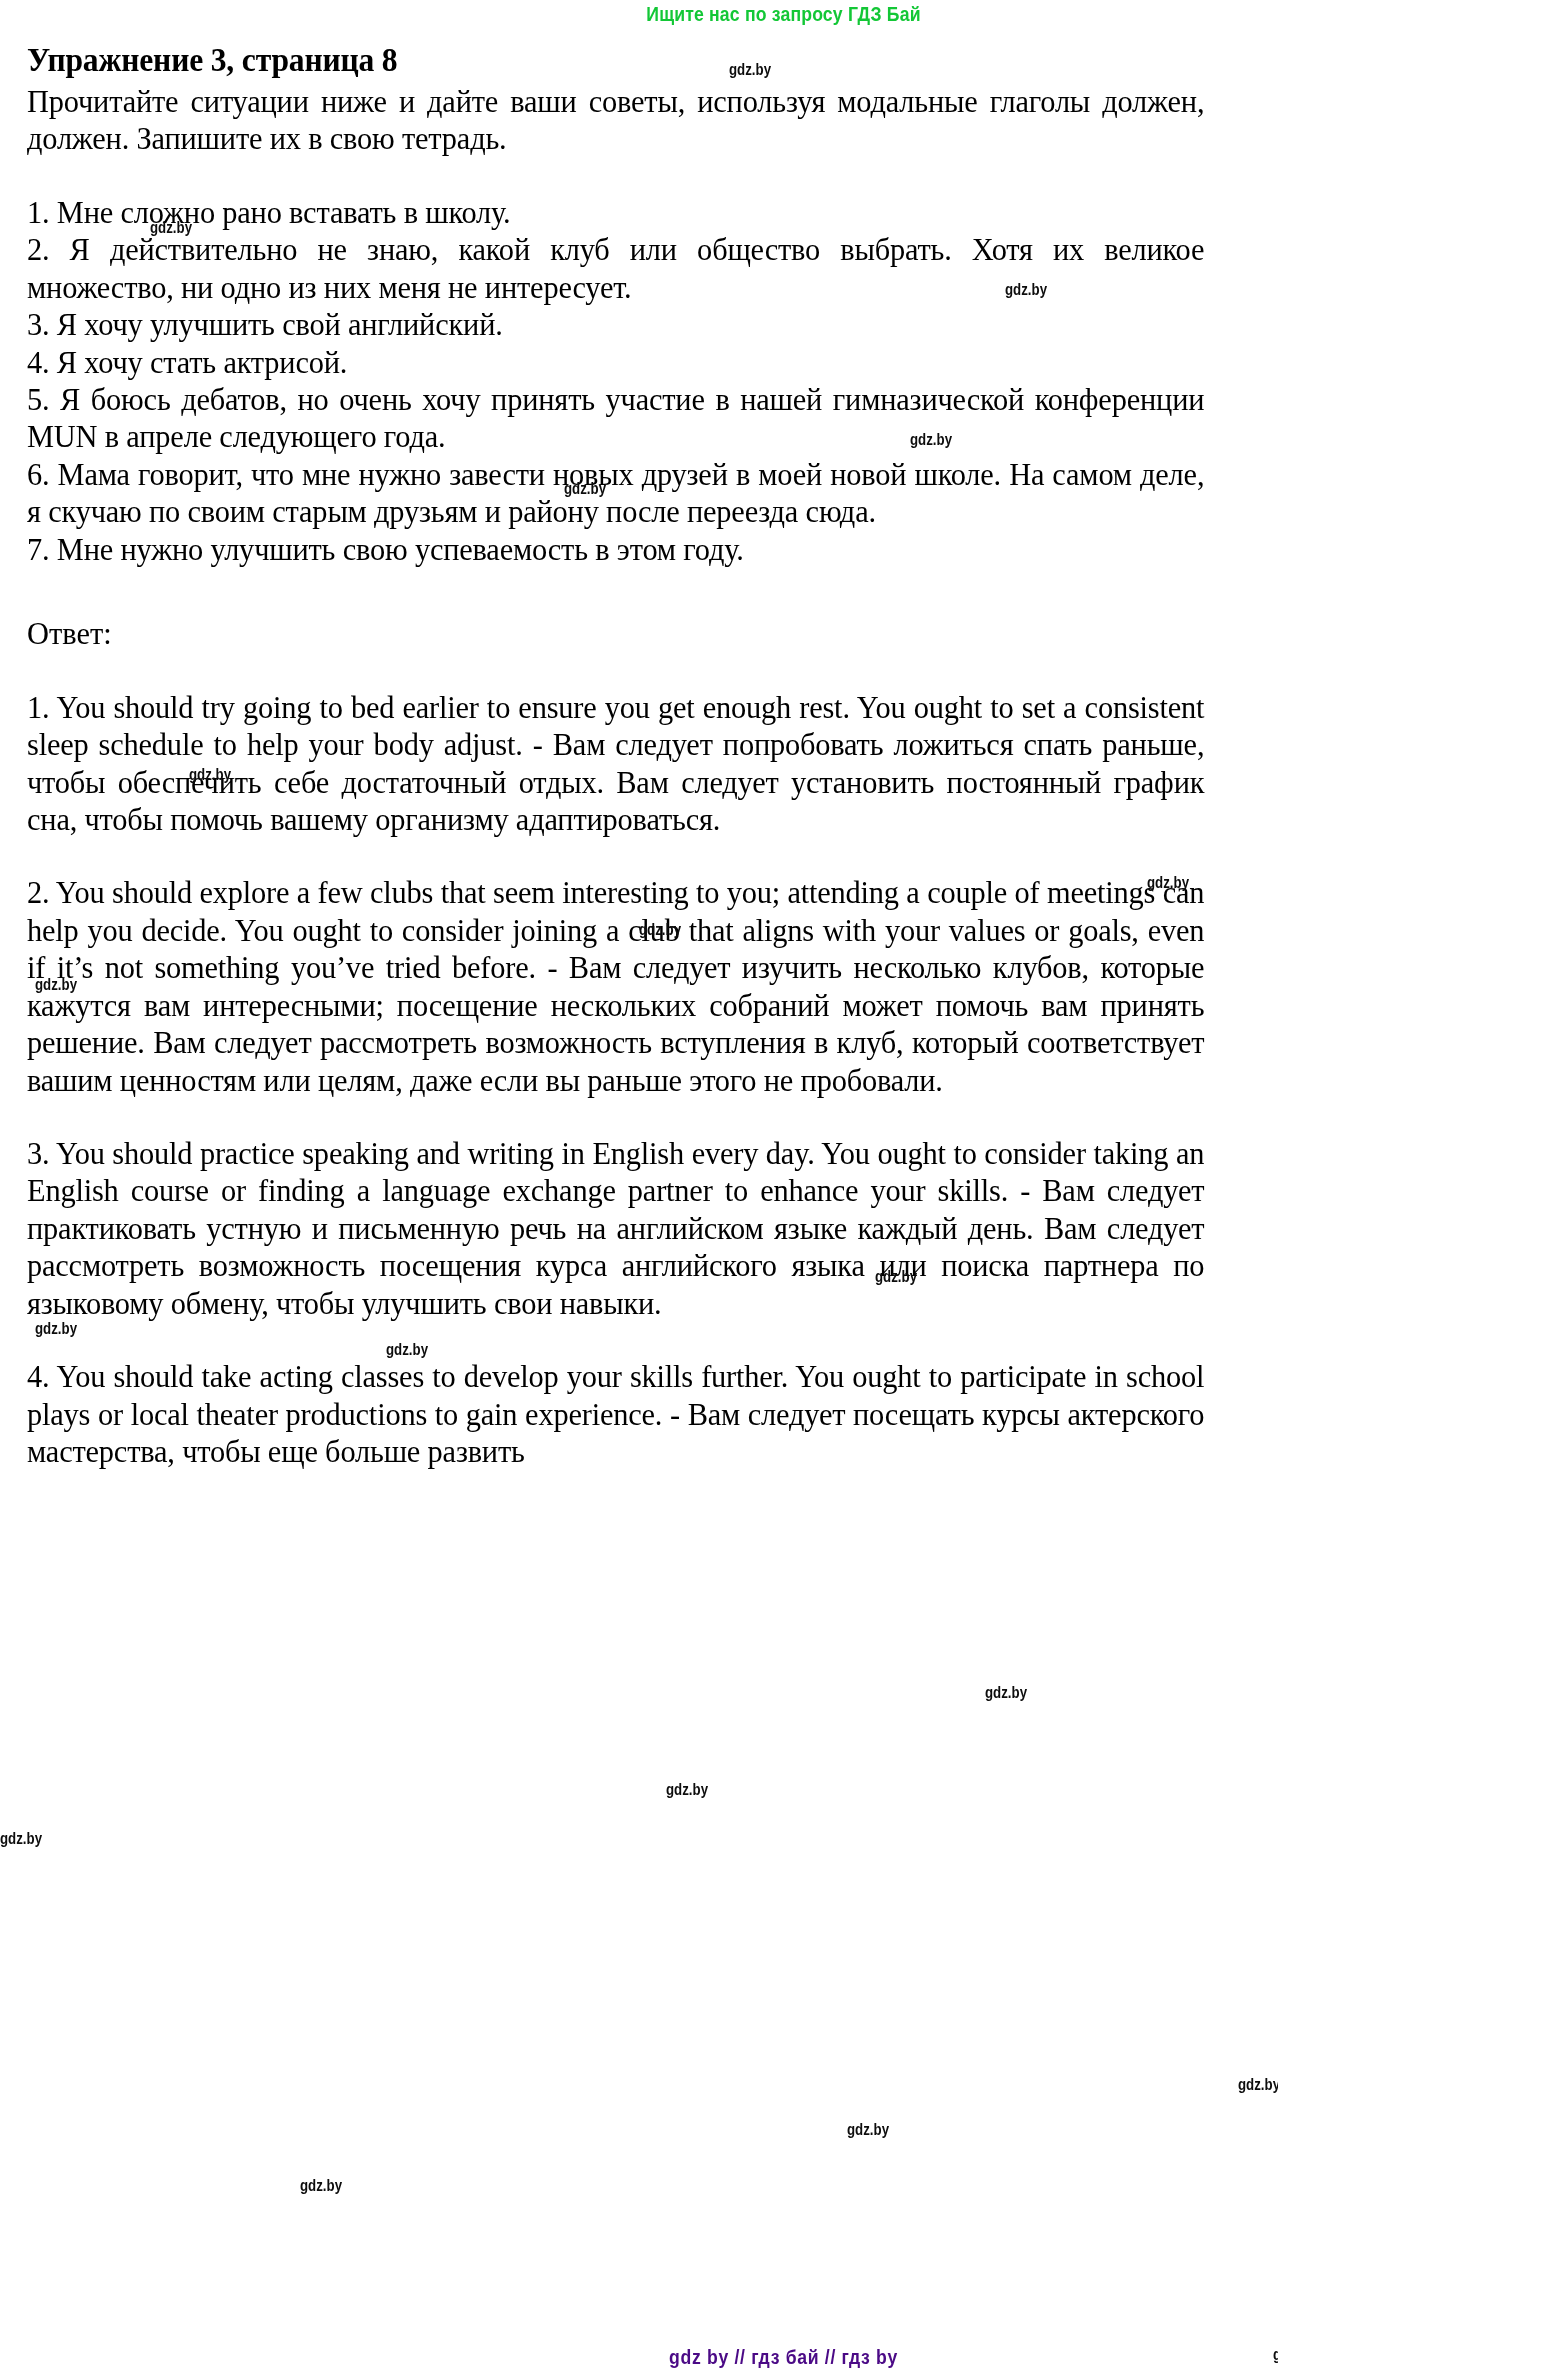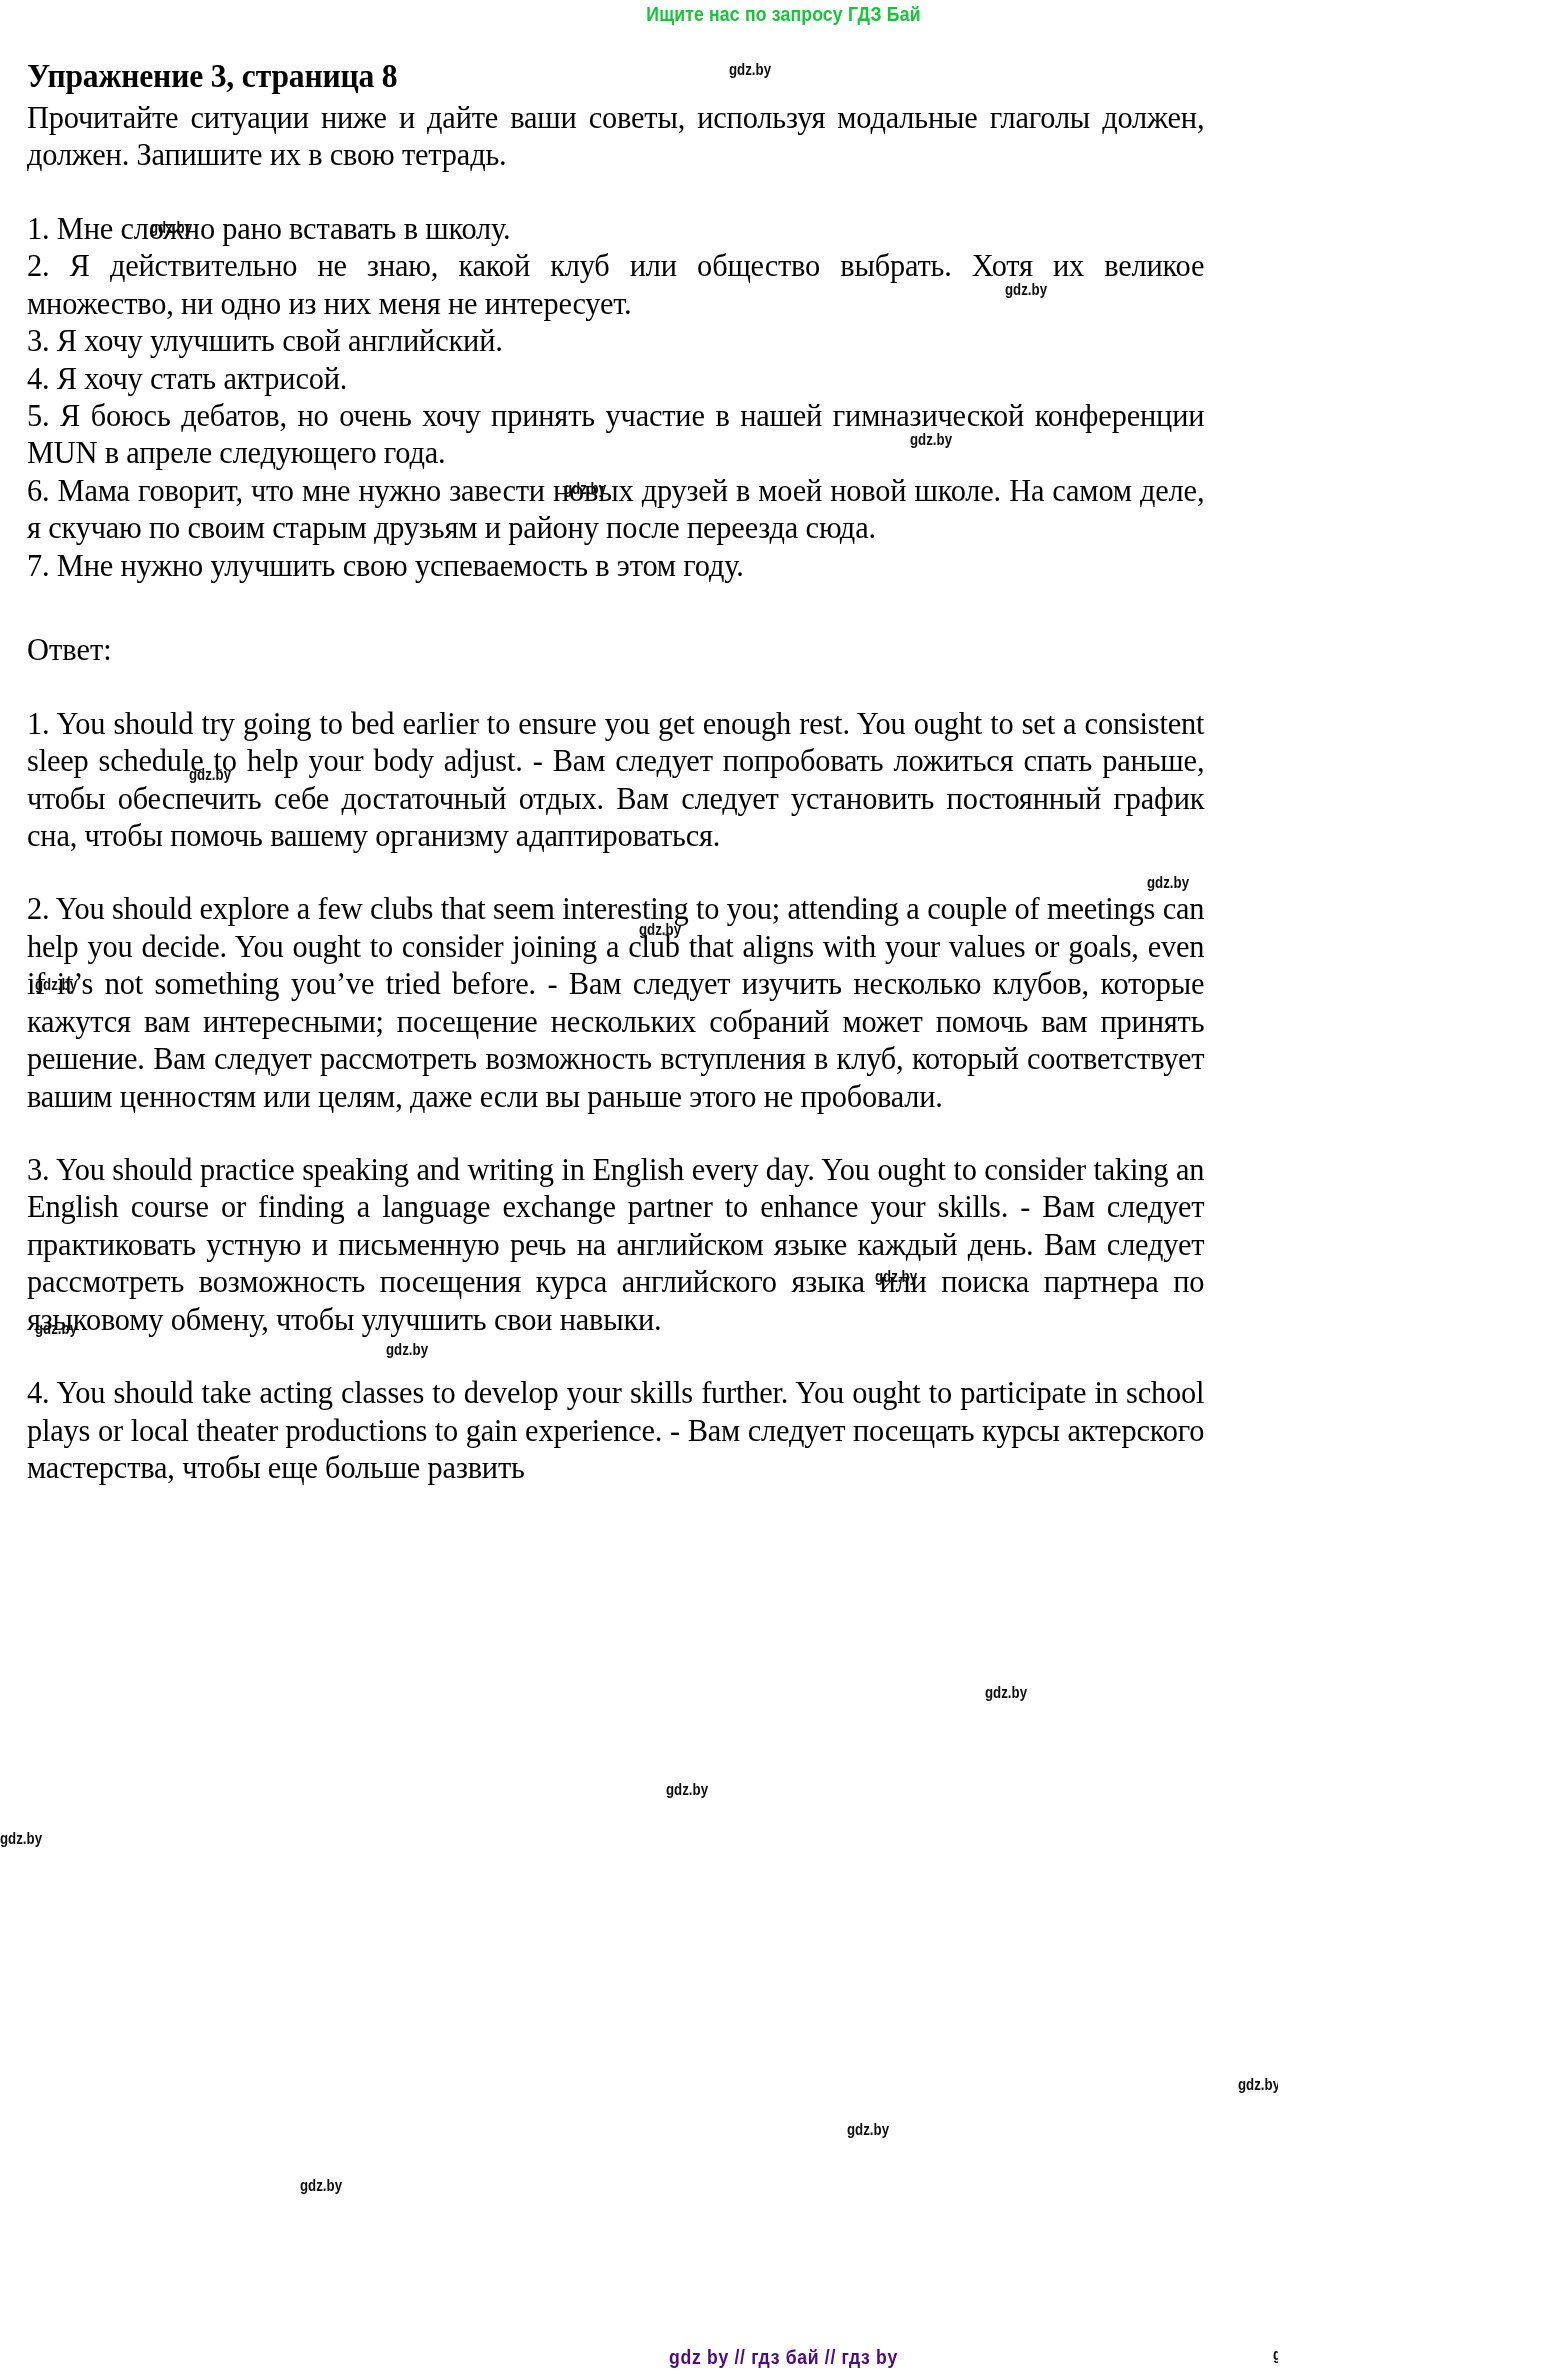--- a/index.html
+++ b/index.html
@@ -57,21 +57,20 @@
     transform: scaleX(0.84);
     transform-origin: center bottom;
     white-space: nowrap;
   }
 
   
   .content {
     position: relative;
     padding-top: 41px;
     z-index: 2;
-    margin-top: 16px;
   }
 
   h1.title {
     margin: 0 0 3.2px 0;
     font-size: 34px;
     font-weight: 700;
     line-height: 1.14;
     letter-spacing: -0.2px;
     transform: scaleX(0.93);
     transform-origin: left center;

